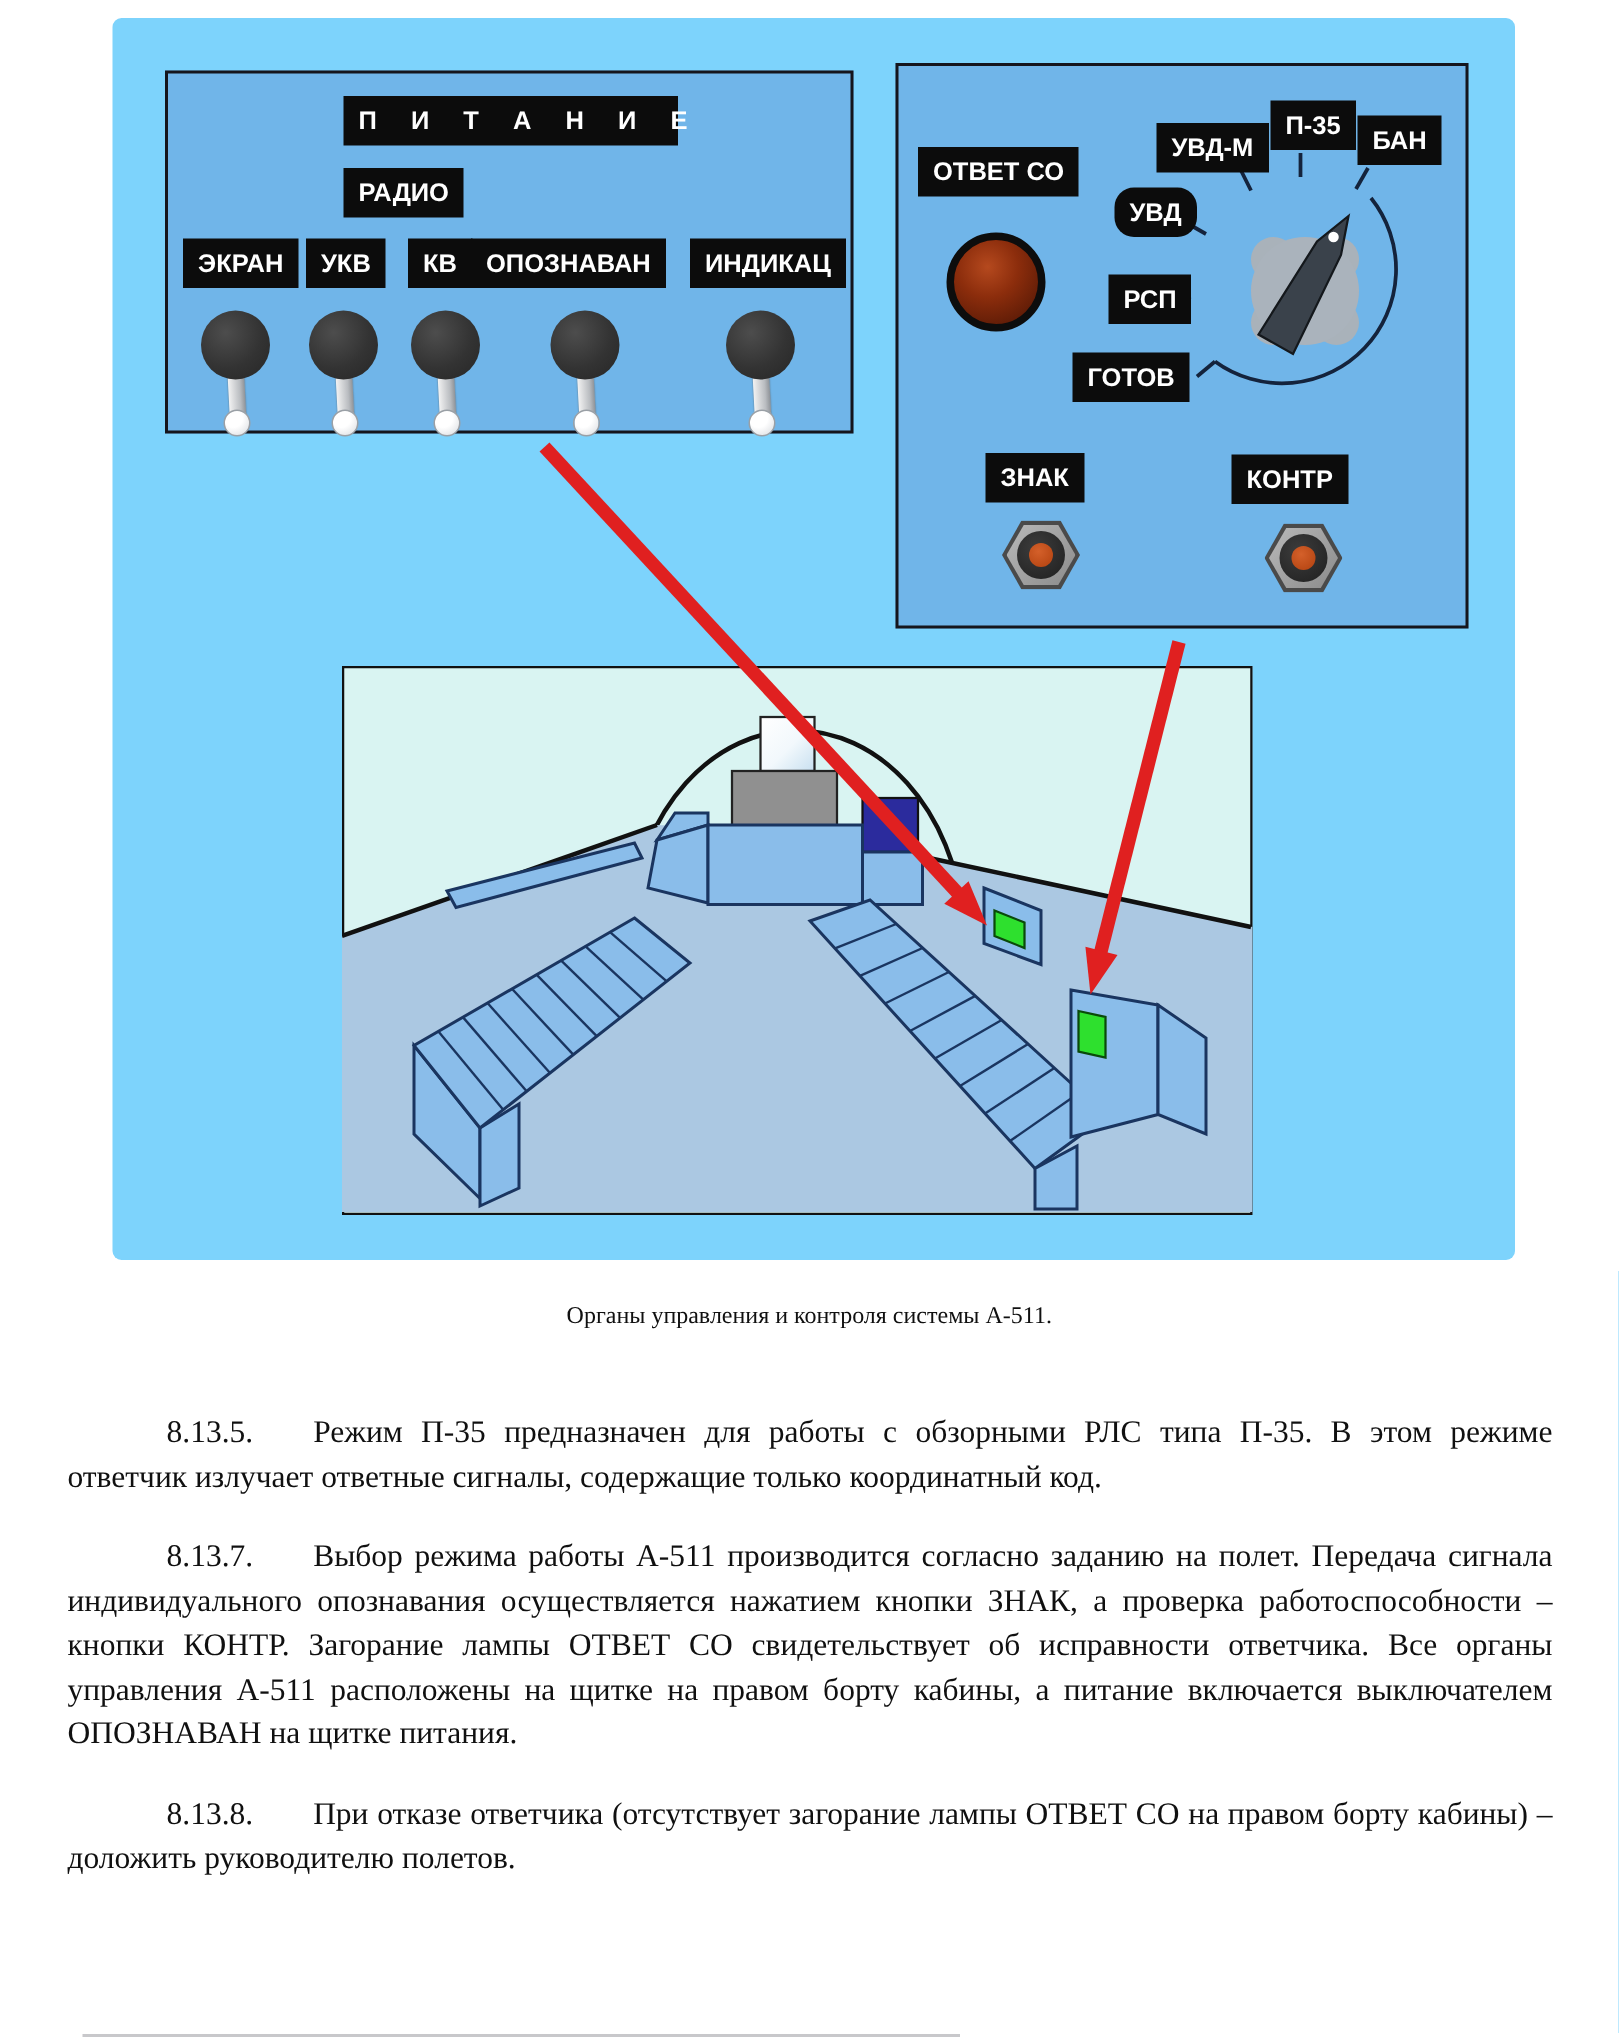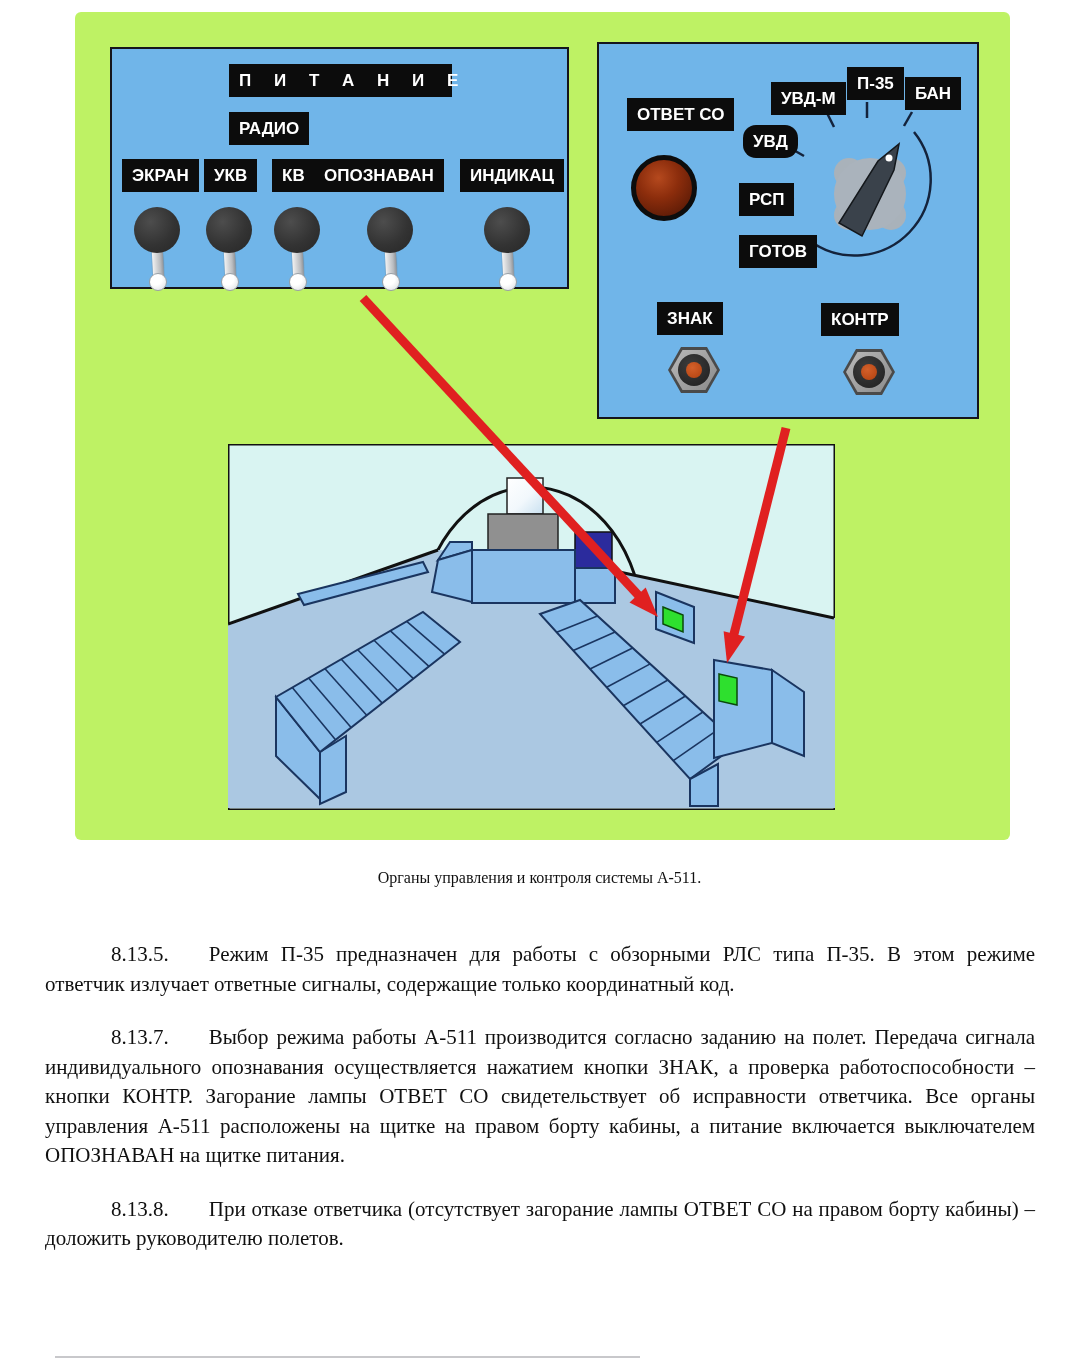--- a/index.html
+++ b/index.html
@@ -3,21 +3,21 @@
 <meta charset="utf-8">
 <style>
   html,body{margin:0;padding:0;}
   body{
     width:1079px;height:1360px;position:relative;background:#ffffff;
     font-family:"Liberation Serif", serif;color:#101010;overflow:hidden;
   }
   
   .figure-area{
     position:absolute;left:75px;top:12px;width:935px;height:828px;
-    background:#bef264;border-radius:6px;
+    background:#7dd3fc;border-radius:6px;
   }
   .panel{
     position:absolute;background:#70b5e9;border:2px solid #15151c;
   }
   .panel-left{left:35px;top:35px;width:455px;height:238px;}
   .panel-right{left:522px;top:30px;width:378px;height:373px;}
   .plate{
     position:absolute;background:#0c0c0c;color:#ffffff;
     font-family:"Liberation Sans", sans-serif;font-weight:bold;font-size:17px;
     line-height:33px;height:33px;padding:0 10px;white-space:nowrap;
@@ -138,24 +138,24 @@
         <circle cx="292" cy="129" r="15" fill="#a9b2ba"></circle>
         <circle cx="250" cy="129" r="15" fill="#a9b2ba"></circle>
         <circle cx="292" cy="171" r="15" fill="#a9b2ba"></circle>
         <circle cx="250" cy="171" r="15" fill="#a9b2ba"></circle>
         <circle cx="271" cy="150" r="36" fill="#aab3bc"></circle>
       </g>
       <polygon points="300,100 295,126 263,192 240,179 279,117" fill="#3a424b" stroke="#14181c" stroke-width="1.5"></polygon>
       <circle cx="290" cy="114" r="3.5" fill="#ffffff"></circle>
     </svg>
 
-    <div class="plate" style="left:28px;top:54px;">ОТВЕТ СО</div>
+    <div class="plate" style="left:13px;top:54px;">ОТВЕТ СО</div>
     <div class="lamp" style="left:32px;top:111px;"></div>
 
-    <div class="plate" style="left:140px;top:191px;">ГОТОВ</div>
+    <div class="plate" style="left:116px;top:191px;">ГОТОВ</div>
     <div class="plate" style="left:140px;top:139px;">РСП</div>
     <div class="plate" style="left:144px;top:81px;border-radius:13px;">УВД</div>
     <div class="plate" style="left:172px;top:38px;">УВД-М</div>
     <div class="plate" style="left:248px;top:23px;">П-35</div>
     <div class="plate" style="left:306px;top:33px;">БАН</div>
 
     <div class="plate" style="left:58px;top:258px;">ЗНАК</div>
     <div class="plate" style="left:222px;top:259px;">КОНТР</div>
 
     <div class="hexbtn" style="left:69px;top:303px;">

